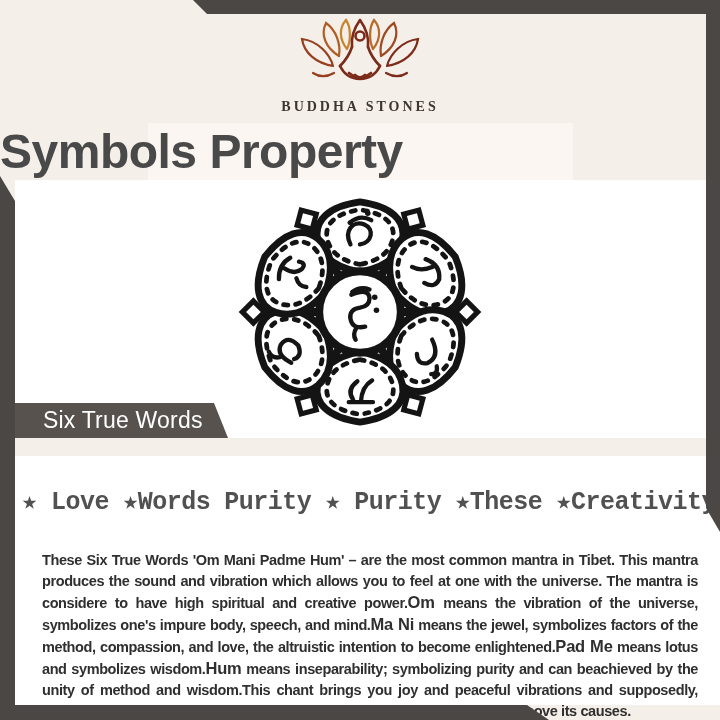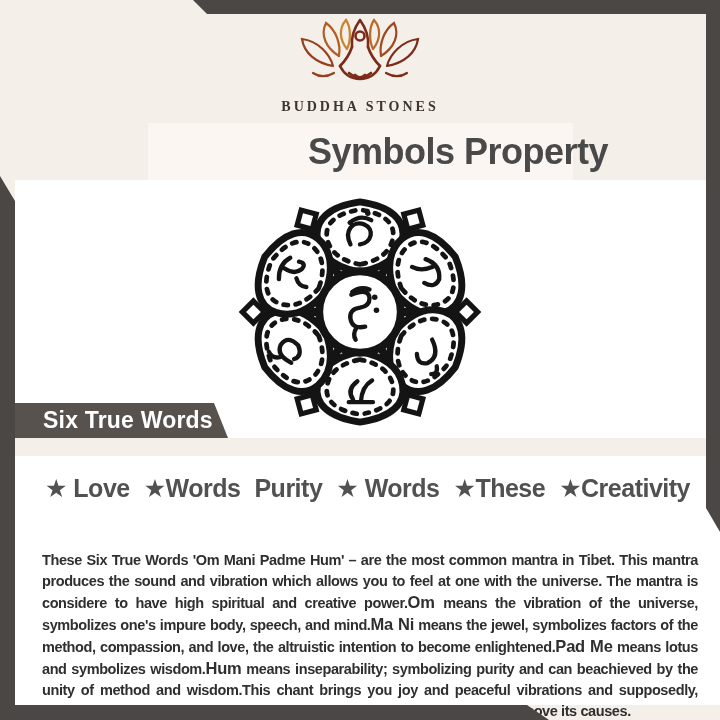--- a/index.html
+++ b/index.html
@@ -16,40 +16,40 @@
   
   .logo{position:absolute;left:300px;top:16px;z-index:2;}
   .brand{
     position:absolute;left:0;top:99px;width:720px;text-align:center;z-index:2;
     font-family:"Liberation Serif","DejaVu Serif",serif;font-size:14px;
     font-weight:600;letter-spacing:3px;color:#3e3530;
   }
   .title-panel{position:absolute;left:148px;top:123px;width:425px;height:57px;background:var(--panel);z-index:1;}
   .page-title{
     position:absolute;left:0;top:123px;width:608px;height:57px;line-height:57px;z-index:2;
-    text-align:right;font-size:36px;font-weight:700;color:var(--heading);letter-spacing:-0.5px;
+    text-align:left;font-size:48px;font-weight:700;color:var(--heading);letter-spacing:-0.5px;
   }
   
   .white-panel{position:absolute;left:15px;top:180px;width:705px;height:525px;background:var(--white);z-index:1;}
   .mandala{position:absolute;left:230px;top:182px;z-index:2;}
   .divider-strip{position:absolute;left:15px;top:438px;width:705px;height:18px;background:var(--cream);z-index:3;}
   
   .banner{
     position:absolute;left:15px;top:403px;width:213px;height:35px;z-index:4;
     background:var(--banner);
     clip-path:polygon(0 0,199px 0,213px 100%,0 100%);
-    color:#fff;font-size:23px;font-weight:700;line-height:34px;
+    color:#fff;font-size:23px;font-weight:400;line-height:34px;
     padding-left:28px;letter-spacing:0.2px;
   }
   
   .keywords{
     position:absolute;left:15px;top:470px;width:705px;z-index:3;text-align:center;
     font-size:25px;font-weight:700;color:var(--kw);letter-spacing:-0.5px;white-space:nowrap;
   }
-  .keywords .kw-item{margin:4px 7px;display:inline-block;}
+  .keywords .kw-item{margin:16px 7px;display:inline-block;font-family:Liberation Mono, monospace;}
   .desc{
     position:absolute;left:42px;top:510px;width:656px;z-index:3;
     text-align:justify;font-size:14.5px;line-height:21px;font-weight:700;
     color:var(--body);letter-spacing:-0.4px;margin-top:40px;
   }
   .desc .em{font-size:16.5px;letter-spacing:-0.2px;}
   
   .frame{position:absolute;left:0;top:0;z-index:10;pointer-events:none;}
 </style>
 </head>
@@ -162,21 +162,21 @@
       </g>
     </g>
   </svg>
 
   <div class="divider-strip"></div>
 
   <div class="banner">
     <span>Six True Words</span>
   </div>
 
-  <div class="keywords"><span class="kw-item">★ Love</span><span class="kw-item">★Words</span><span class="kw-item">Purity</span><span class="kw-item">★ Words</span><span class="kw-item">★These</span><span class="kw-item">★Creativity</span></div>
+  <div class="keywords"><span class="kw-item">★ Love</span><span class="kw-item">★Words</span><span class="kw-item">Purity</span><span class="kw-item">★ Purity</span><span class="kw-item">★These</span><span class="kw-item">★Creativity</span></div>
 
   <p class="desc"><span>These Six True Words 'Om Mani Padme Hum' – are the most common mantra in Tibet. This mantra produces the sound and vibration which allows you to feel at one with the universe. The mantra is considere to have high spiritual and creative power.</span><span class="em">Om </span><span> means the vibration of the universe, symbolizes one's impure body, speech, and mind.</span><span class="em">Ma Ni</span><span> means the jewel, symbolizes factors of the method, compassion, and love, the altruistic intention to become enlightened.</span><span class="em">Pad Me</span><span> means lotus and symbolizes wisdom.</span><span class="em">Hum</span><span> means inseparability; symbolizing purity and can beachieved by the unity of method and wisdom.This chant brings you joy and peaceful vibrations and supposedly, contained in this verse is the truth of the nature of suffering and how to remove its causes.</span></p>
 
   <svg class="frame" width="720" height="720" viewBox="0 0 720 720">
     <g fill="#4b4744">
       <polygon points="193,0 720,0 720,14 207,14"></polygon>
       <polygon points="706,0 720,0 720,532 706,508"></polygon>
       <polygon points="0,176 15,201 15,720 0,720"></polygon>
       <polygon points="0,705 527,705 549,720 0,720"></polygon>
     </g>

